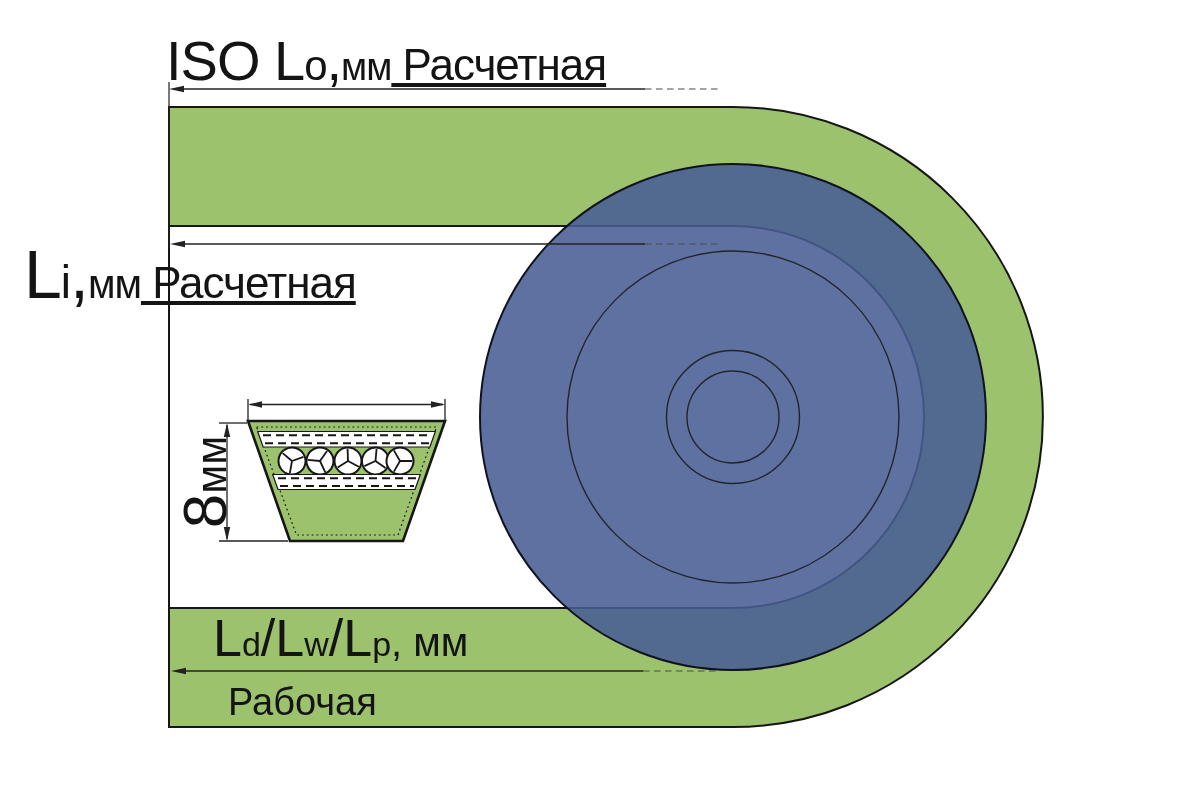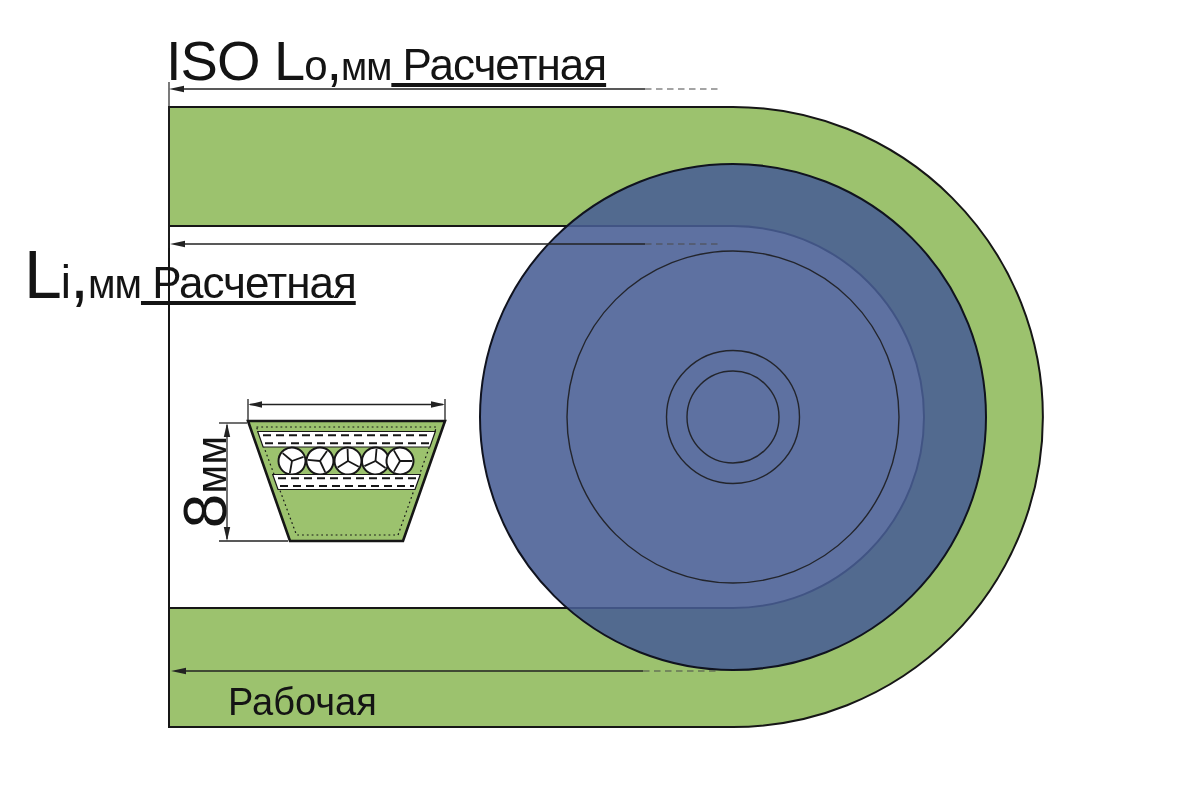--- a/index.html
+++ b/index.html
@@ -145,15 +145,16 @@
     </g>
   </svg>
 
   <div class="overlay-label lbl-iso"><span class="s64">ISO L</span><span class="s42">o</span><span class="s64">,</span><span class="s38">мм</span><span class="s56"> Расчетная</span></div>
 
   <div class="overlay-label lbl-li"><span class="s68">L</span><span class="s46">i</span><span class="s68">,</span><span class="s40">мм</span><span class="s56"> Расчетная</span></div>
 
 
   <div class="overlay-label lbl-height"><span class="s62">8</span><span class="s42">мм</span></div>
 
+  <div class="overlay-label lbl-pitch"><span class="s52">L</span><span class="s34">d</span><span class="s52">/L</span><span class="s34">w</span><span class="s52">/L</span><span class="s34">p</span><span class="s40">, мм</span></div>
 
   <div class="overlay-label lbl-working"><span class="s38">Рабочая</span></div>
 </div>
 
 </body></html>

